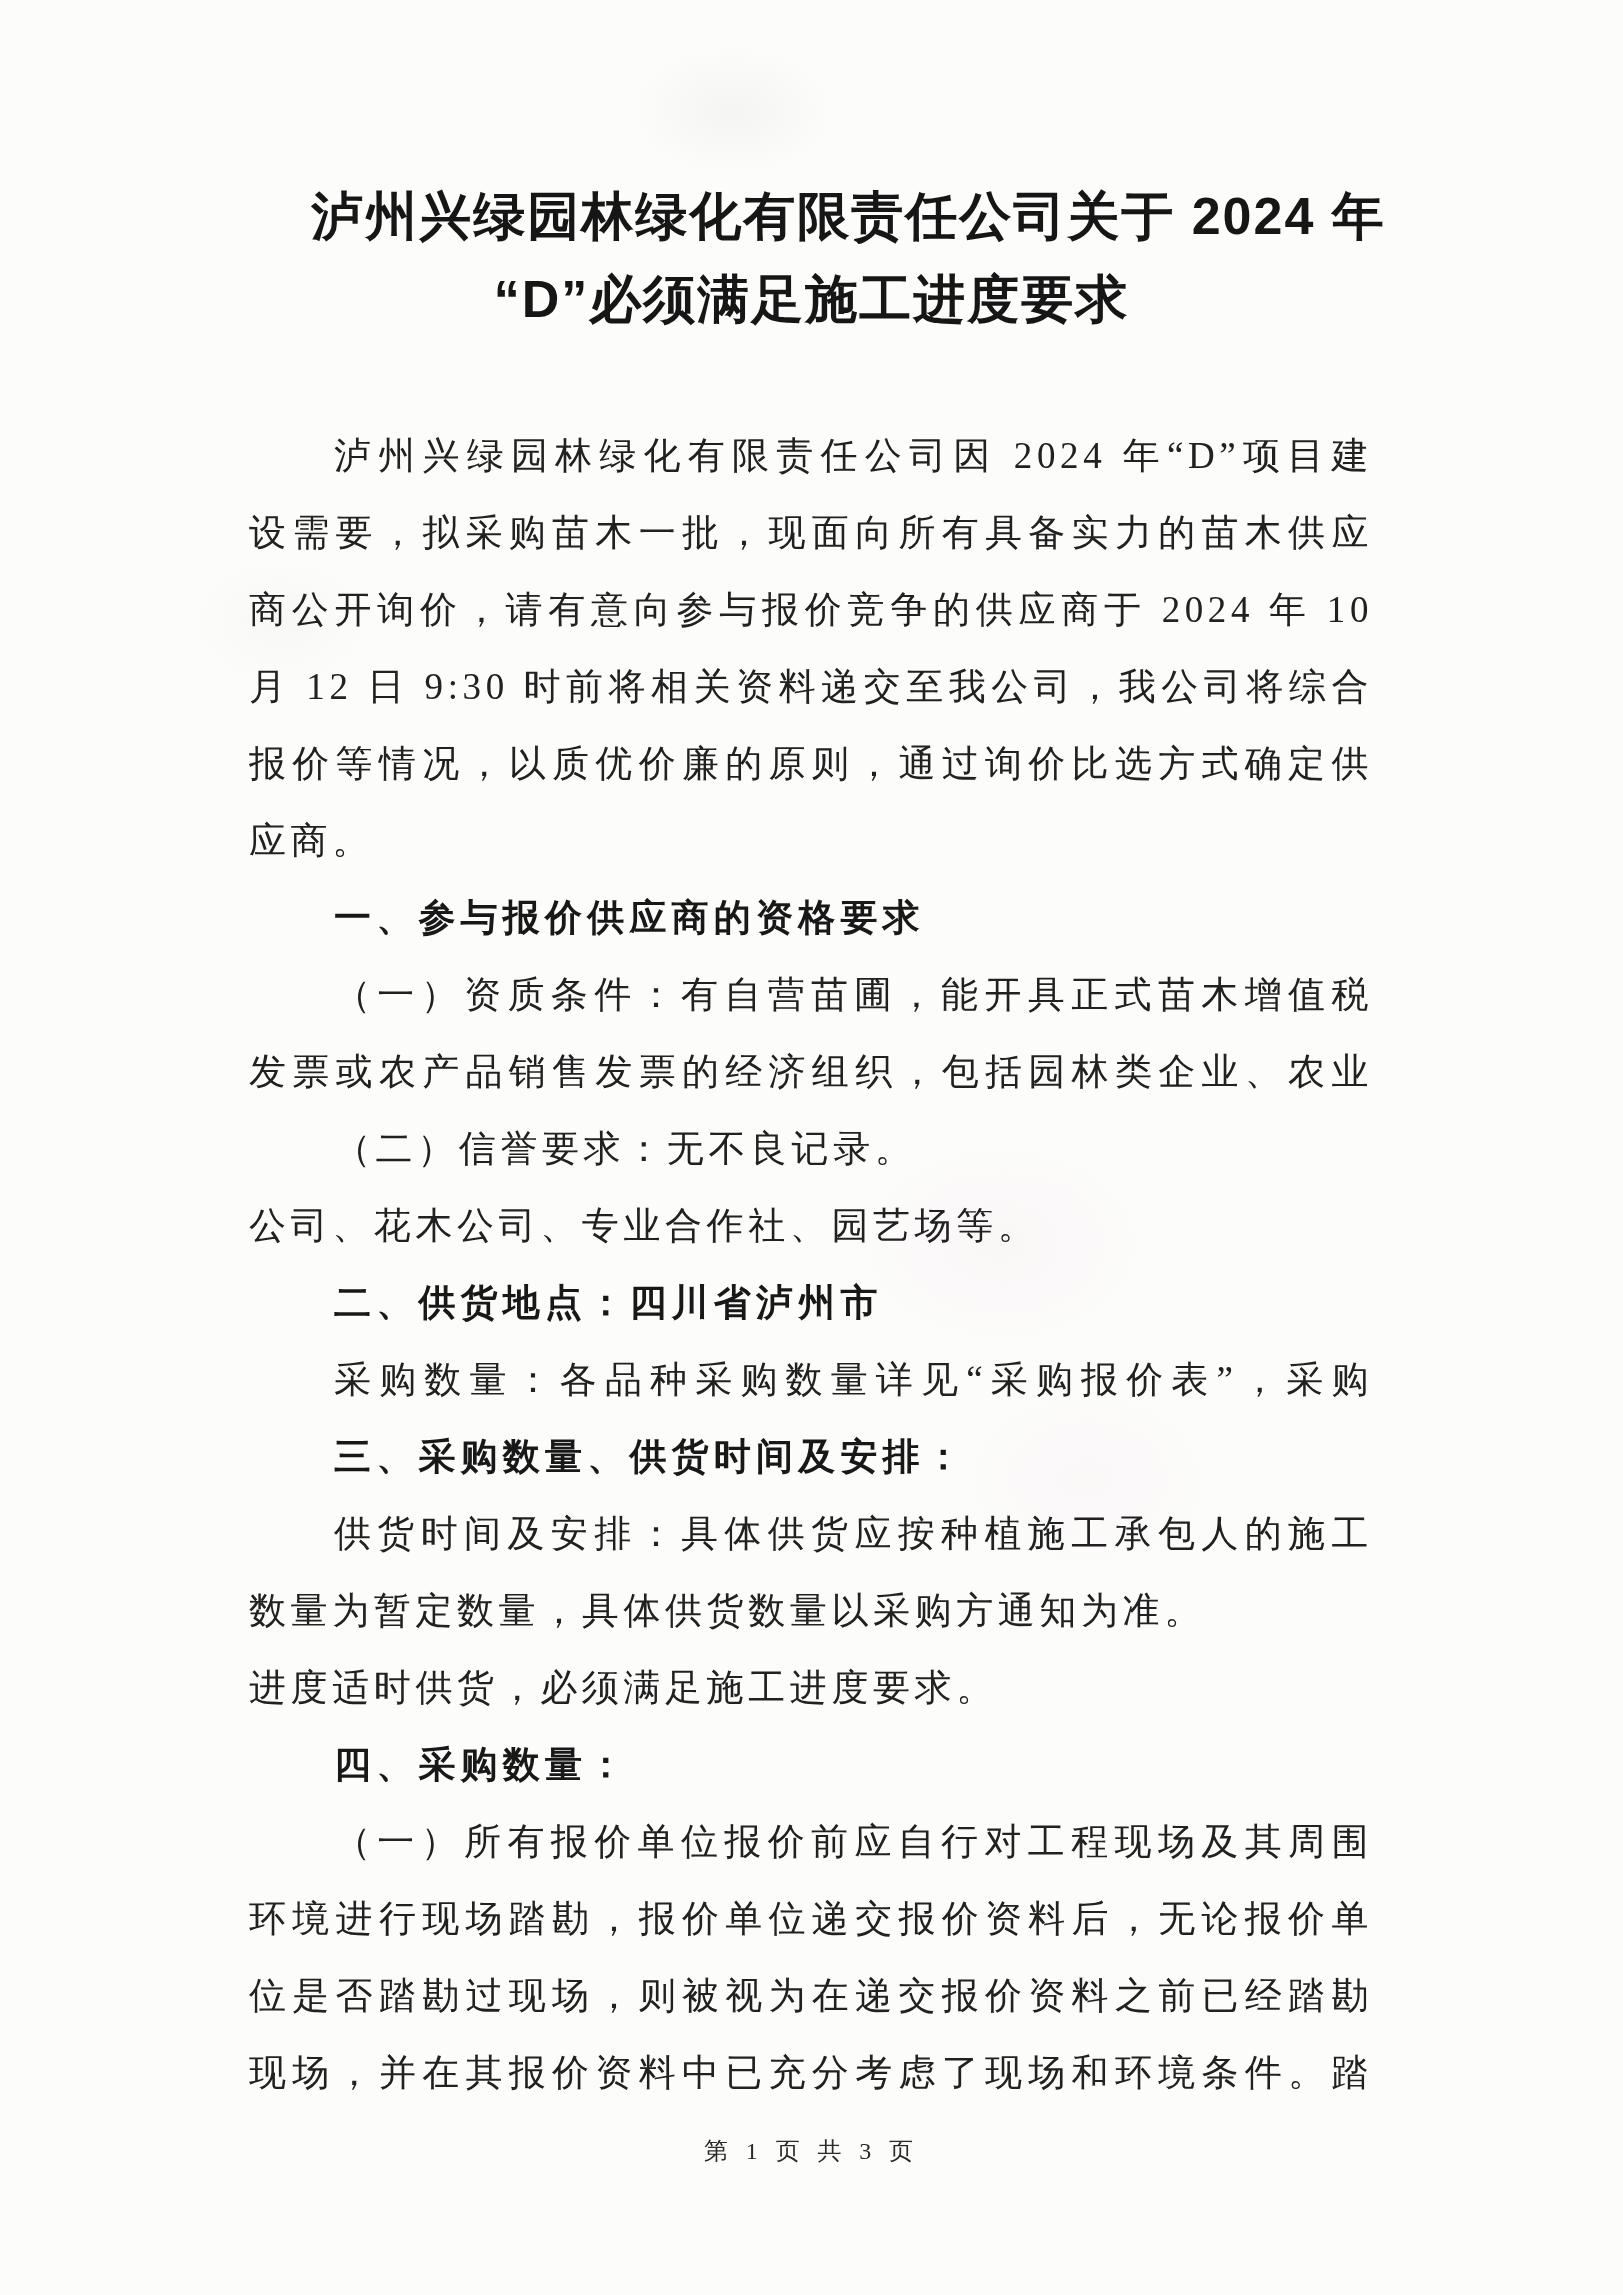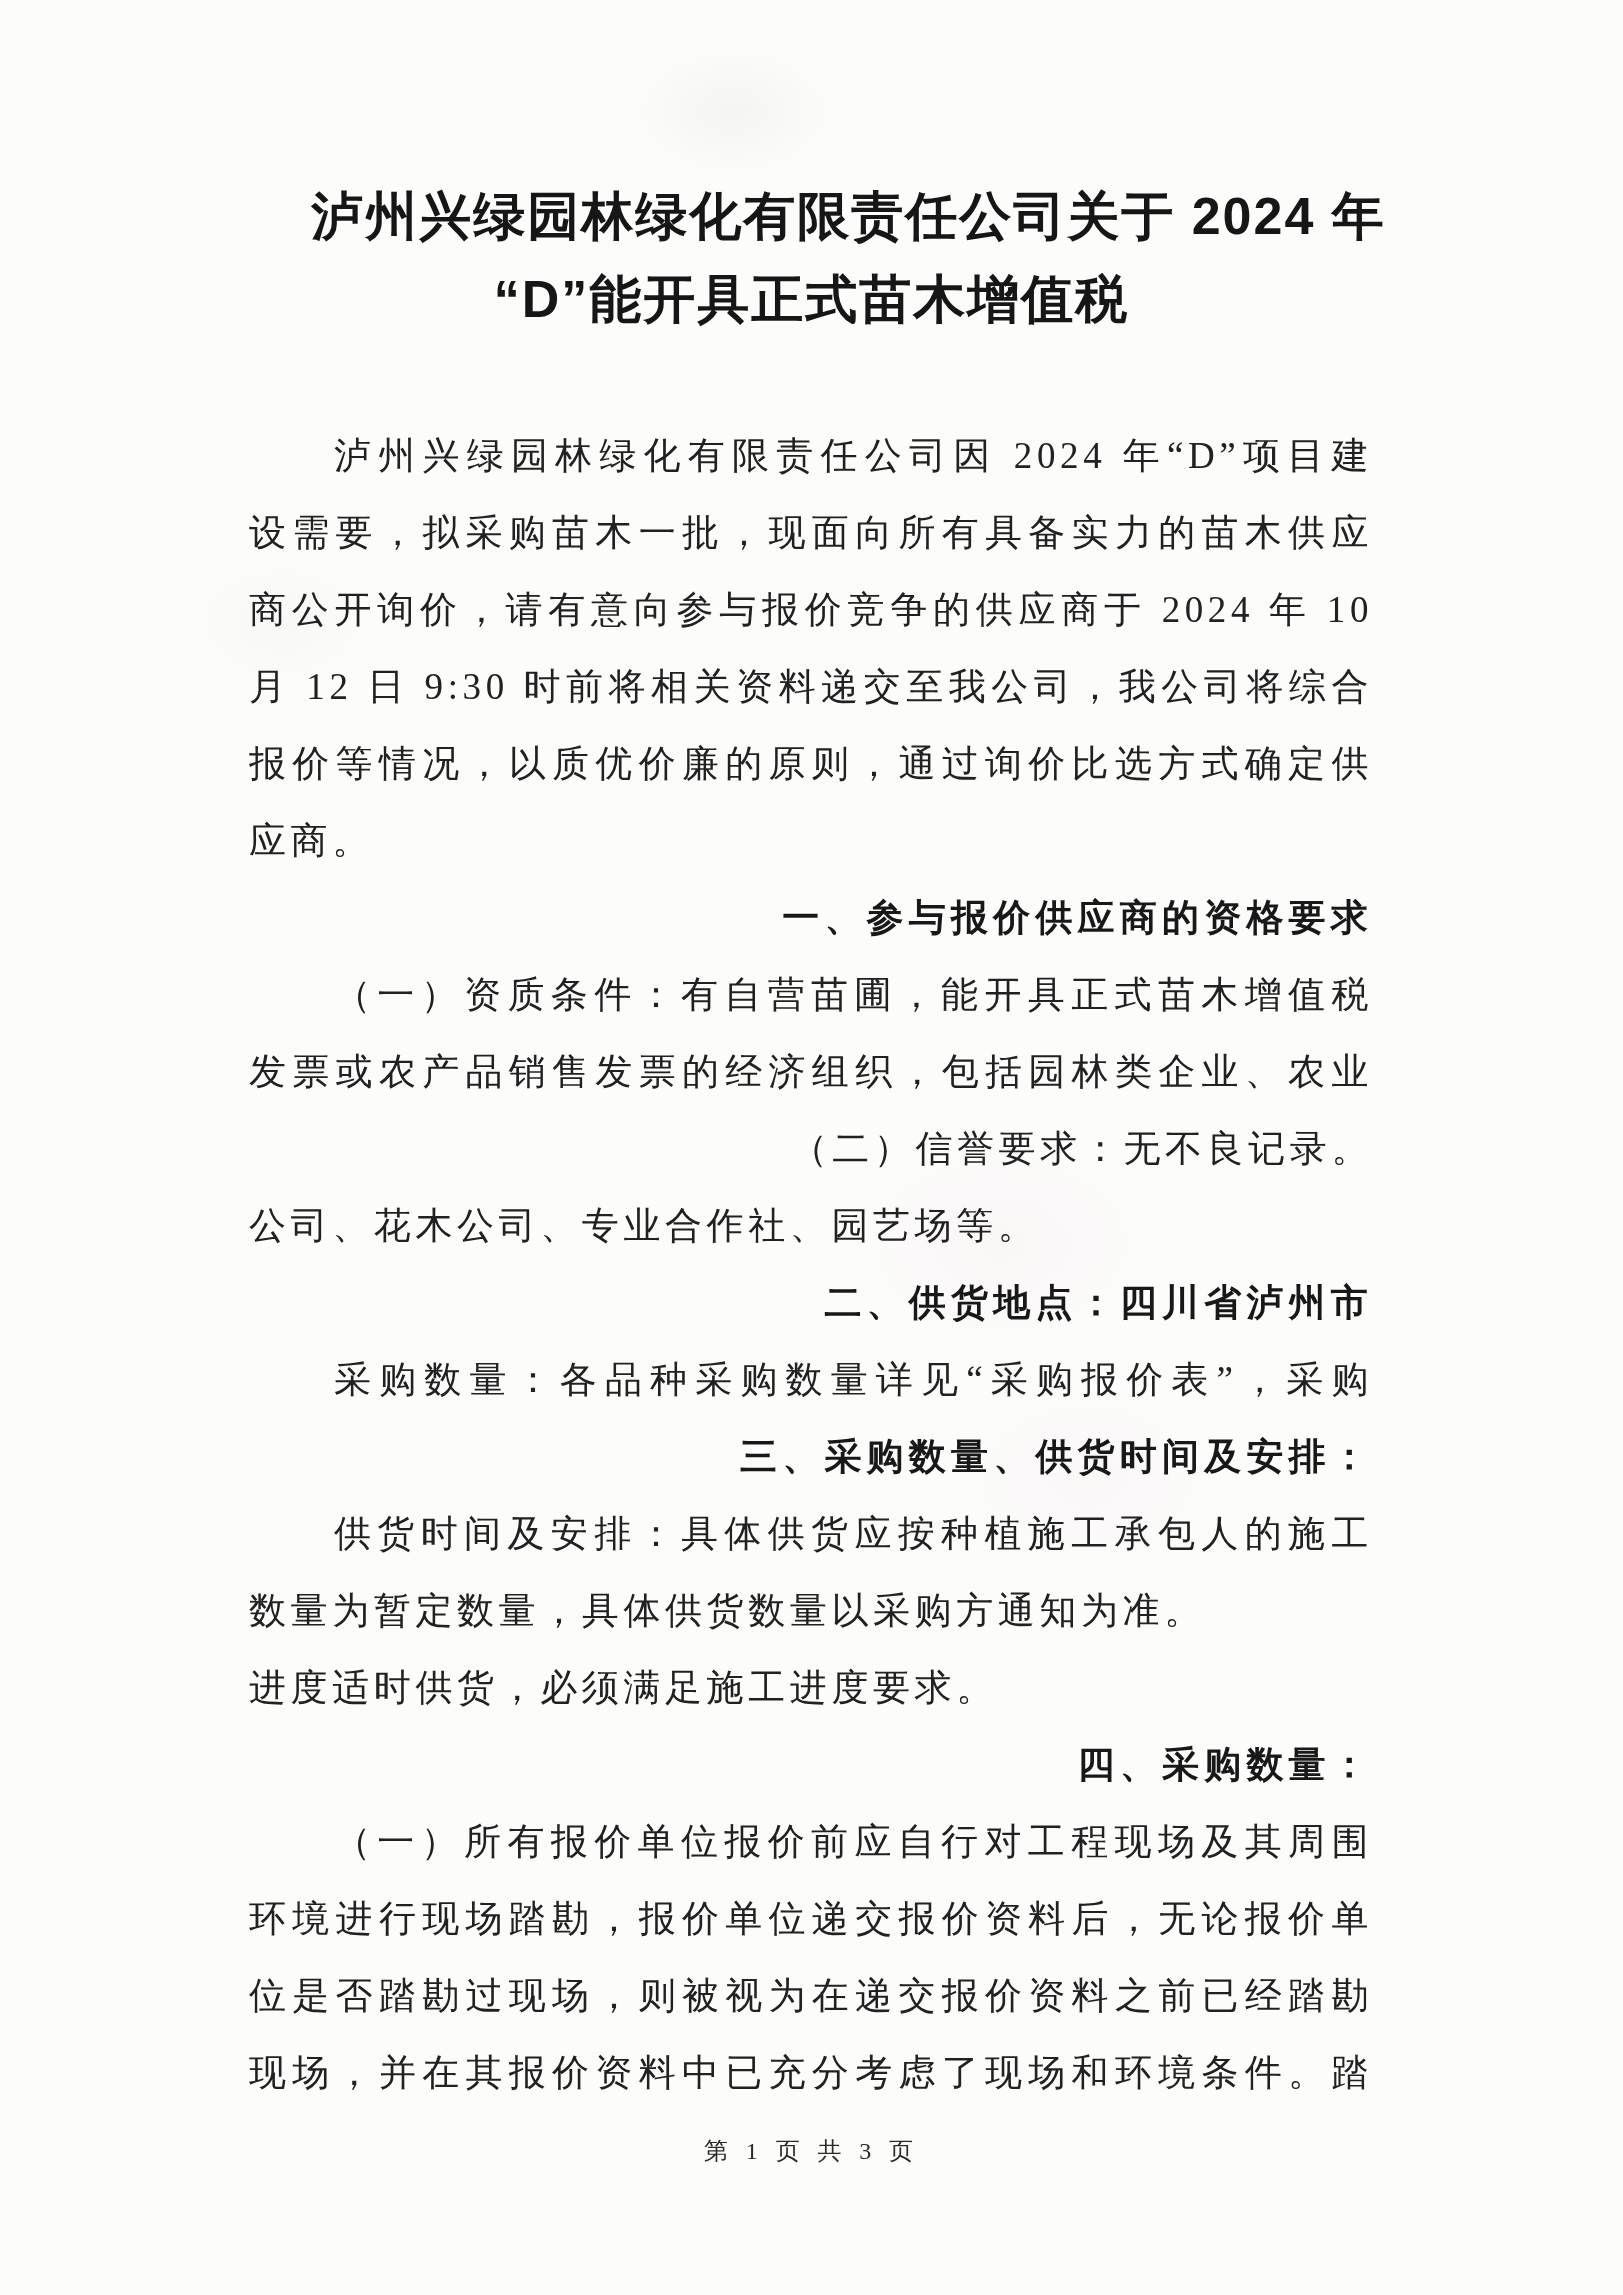--- a/index.html
+++ b/index.html
@@ -50,21 +50,20 @@
     height: 77px;
     overflow: hidden;
   }
   .line.justify {
     text-align: justify;
     text-align-last: justify;
     text-justify: inter-character;
   }
   .line.indent {
     text-indent: 85px;
-    text-align: right;
   }
   .line.heading {
     font-family: "Liberation Sans", "DejaVu Sans", sans-serif;
     font-weight: 700;
     letter-spacing: 5.2px;
     color: #181818;
   }
   .footer {
     position: absolute;
     top: 2135px;
@@ -77,21 +76,21 @@
     color: #2a2a2a;
   }
 </style>
 </head>
 <body>
 
 <div class="page">
 
   <div class="title-block">
     <div class="title-line-1">泸州兴绿园林绿化有限责任公司关于 2024 年</div>
-    <div class="title-line-2">“D”能开具正式苗木增值税</div>
+    <div class="title-line-2">“D”必须满足施工进度要求</div>
   </div>
 
   <div class="body-block">
     <div class="line indent justify">泸州兴绿园林绿化有限责任公司因 2024 年“D”项目建</div>
     <div class="line justify">设需要，拟采购苗木一批，现面向所有具备实力的苗木供应</div>
     <div class="line justify">商公开询价，请有意向参与报价竞争的供应商于 2024 年 10</div>
     <div class="line justify">月 12 日 9:30 时前将相关资料递交至我公司，我公司将综合</div>
     <div class="line justify">报价等情况，以质优价廉的原则，通过询价比选方式确定供</div>
     <div class="line">应商。</div>
     <div class="line heading indent">一、参与报价供应商的资格要求</div>

